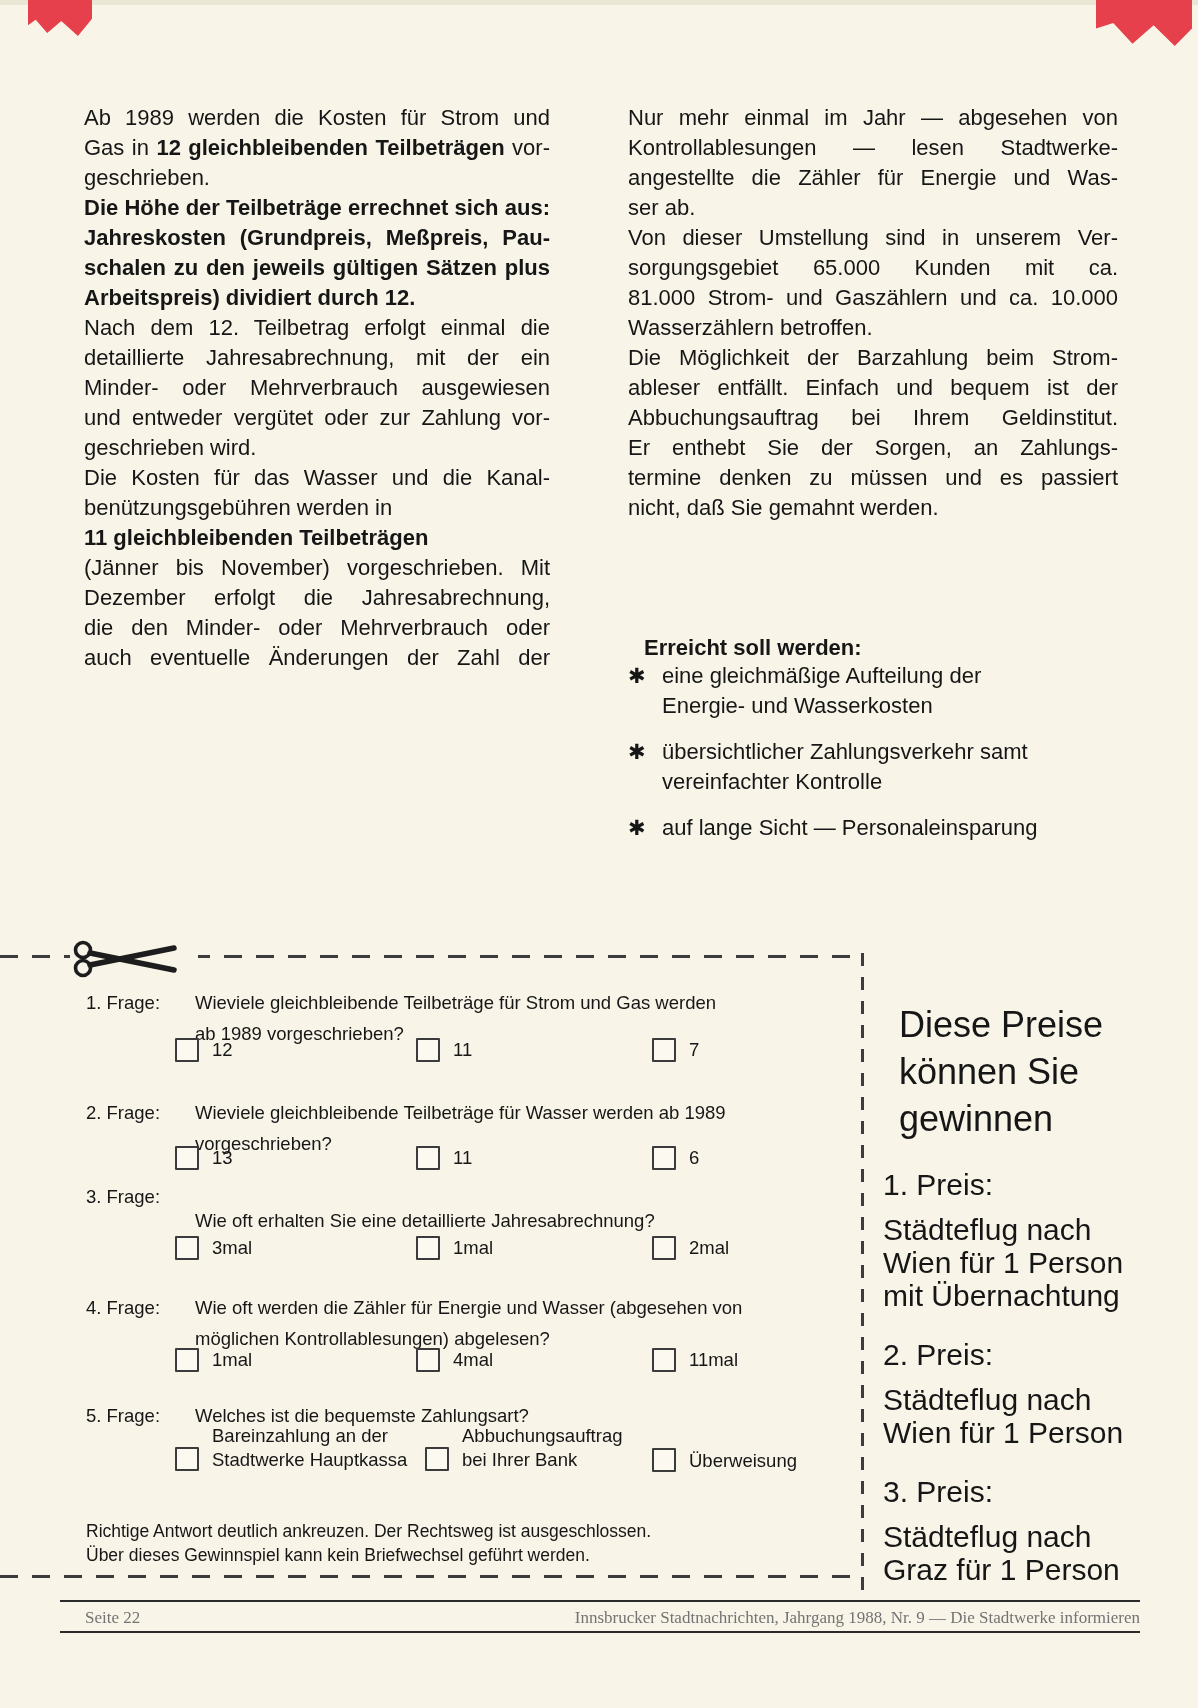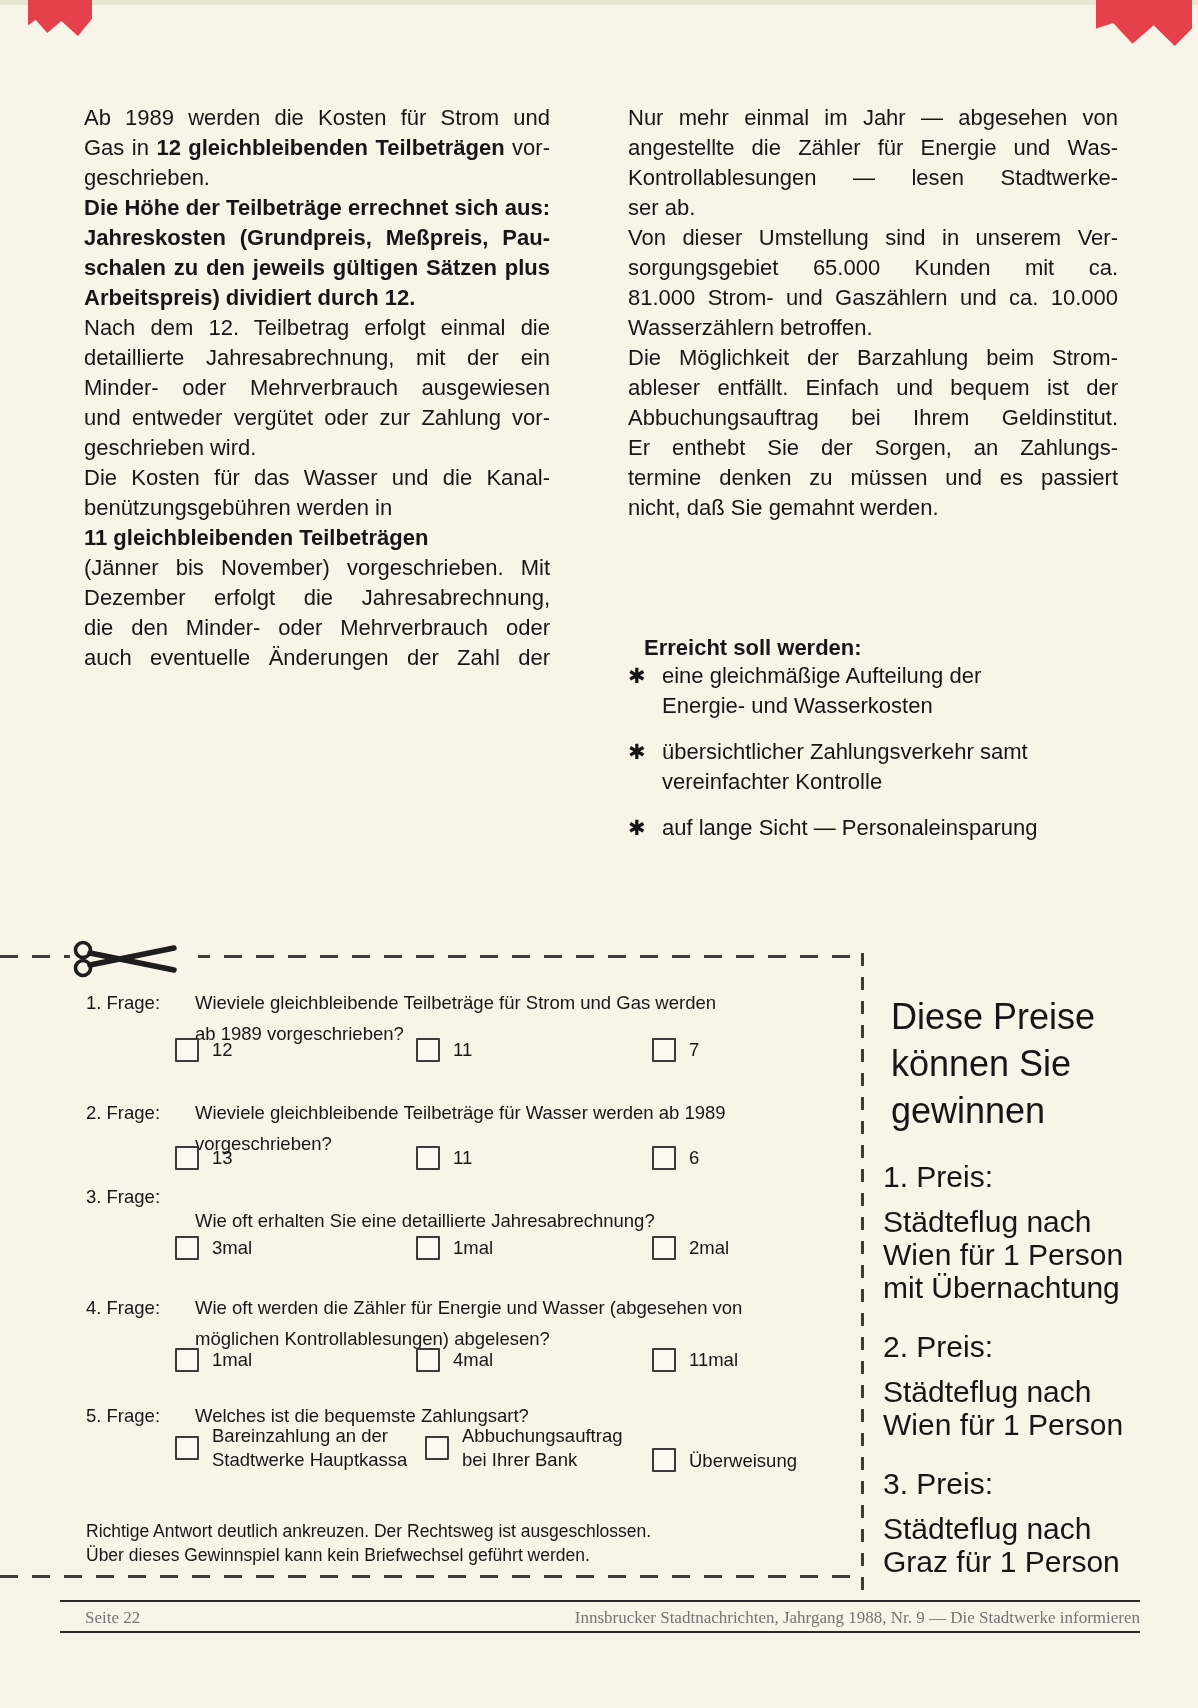--- a/index.html
+++ b/index.html
@@ -45,31 +45,31 @@
   .dash-bottom{left:0;top:1575px;width:858px;}
   .dash-v{left:861px;top:953px;width:3px;height:645px;
     background:repeating-linear-gradient(180deg,#3c3c3c 0 13px,transparent 13px 24px);}
   .scissors-wrap{left:70px;top:938px;width:128px;height:42px;background:#f8f5e8;}
 
   
   .qnum{left:86px;width:106px;font-size:18.5px;line-height:31px;}
   .qtext{left:195px;width:665px;font-size:18.5px;line-height:31px;}
   .opt{display:flex;}
   .optA{align-items:center;gap:13px;height:28px;}
-  .optB{align-items:center;gap:13px;}
+  .optB{align-items:flex-end;gap:13px;}
   .cb{width:24px;height:24px;border:2.5px solid #3b3b3b;border-radius:1px;
     background:#fbf9f0;flex:0 0 24px;box-sizing:border-box;}
   .optB .cb{margin-bottom:1px;}
   .optlabel{font-size:18.5px;line-height:24px;}
   .o1{left:175px;} .o2{left:416px;justify-content:space-between;} .o3{left:652px;}
   .fine-print{left:86px;top:1519px;width:700px;font-size:17.5px;line-height:24px;}
 
   
   .prizes{left:883px;top:985px;width:300px;}
-  .prize-headline{font-size:36px;line-height:47px;font-weight:400;margin:8px;}
+  .prize-headline{font-size:36px;line-height:47px;font-weight:400;margin:16px;}
   .prize-rank{font-size:30px;line-height:33px;margin-top:26px;}
   .prize-desc{font-size:30px;line-height:33px;margin-top:12px;}
 
   
   .rule{height:2px;background:#2a2a2a;}
   .rule1{left:60px;top:1600px;width:1080px;}
   .rule2{left:60px;top:1631px;width:1080px;}
   .footer-text{font-family:"Liberation Serif", serif;font-size:17px;line-height:26px;color:#737373;}
   .footer-left{left:85px;top:1605px;}
   .footer-right{right:58px;top:1605px;}
@@ -112,22 +112,22 @@
       <div class="para">
         <div class="tline"><span>(Jänner bis November) vorgeschrieben. Mit</span></div>
         <div class="tline"><span>Dezember erfolgt die Jahresabrechnung,</span></div>
         <div class="tline"><span>die den Minder- oder Mehrverbrauch oder</span></div>
         <div class="tline"><span>auch eventuelle Änderungen der Zahl der</span></div>
       </div>
     </div>
   <div class="abs col col-right">
       <div class="para">
         <div class="tline"><span>Nur mehr einmal im Jahr — abgesehen von</span></div>
+        <div class="tline"><span>Kontrollablesungen — lesen Stadtwerke-</span></div>
         <div class="tline"><span>angestellte die Zähler für Energie und Was-</span></div>
-        <div class="tline"><span>Kontrollablesungen — lesen Stadtwerke-</span></div>
         <div class="tline tlast"><span>ser ab.</span></div>
       </div>
       <div class="para">
         <div class="tline"><span>Von dieser Umstellung sind in unserem Ver-</span></div>
         <div class="tline"><span>sorgungsgebiet 65.000 Kunden mit ca.</span></div>
         <div class="tline"><span>81.000 Strom- und Gaszählern und ca. 10.000</span></div>
         <div class="tline tlast"><span>Wasserzählern betroffen.</span></div>
       </div>
       <div class="para">
         <div class="tline"><span>Die Möglichkeit der Barzahlung beim Strom-</span></div>

